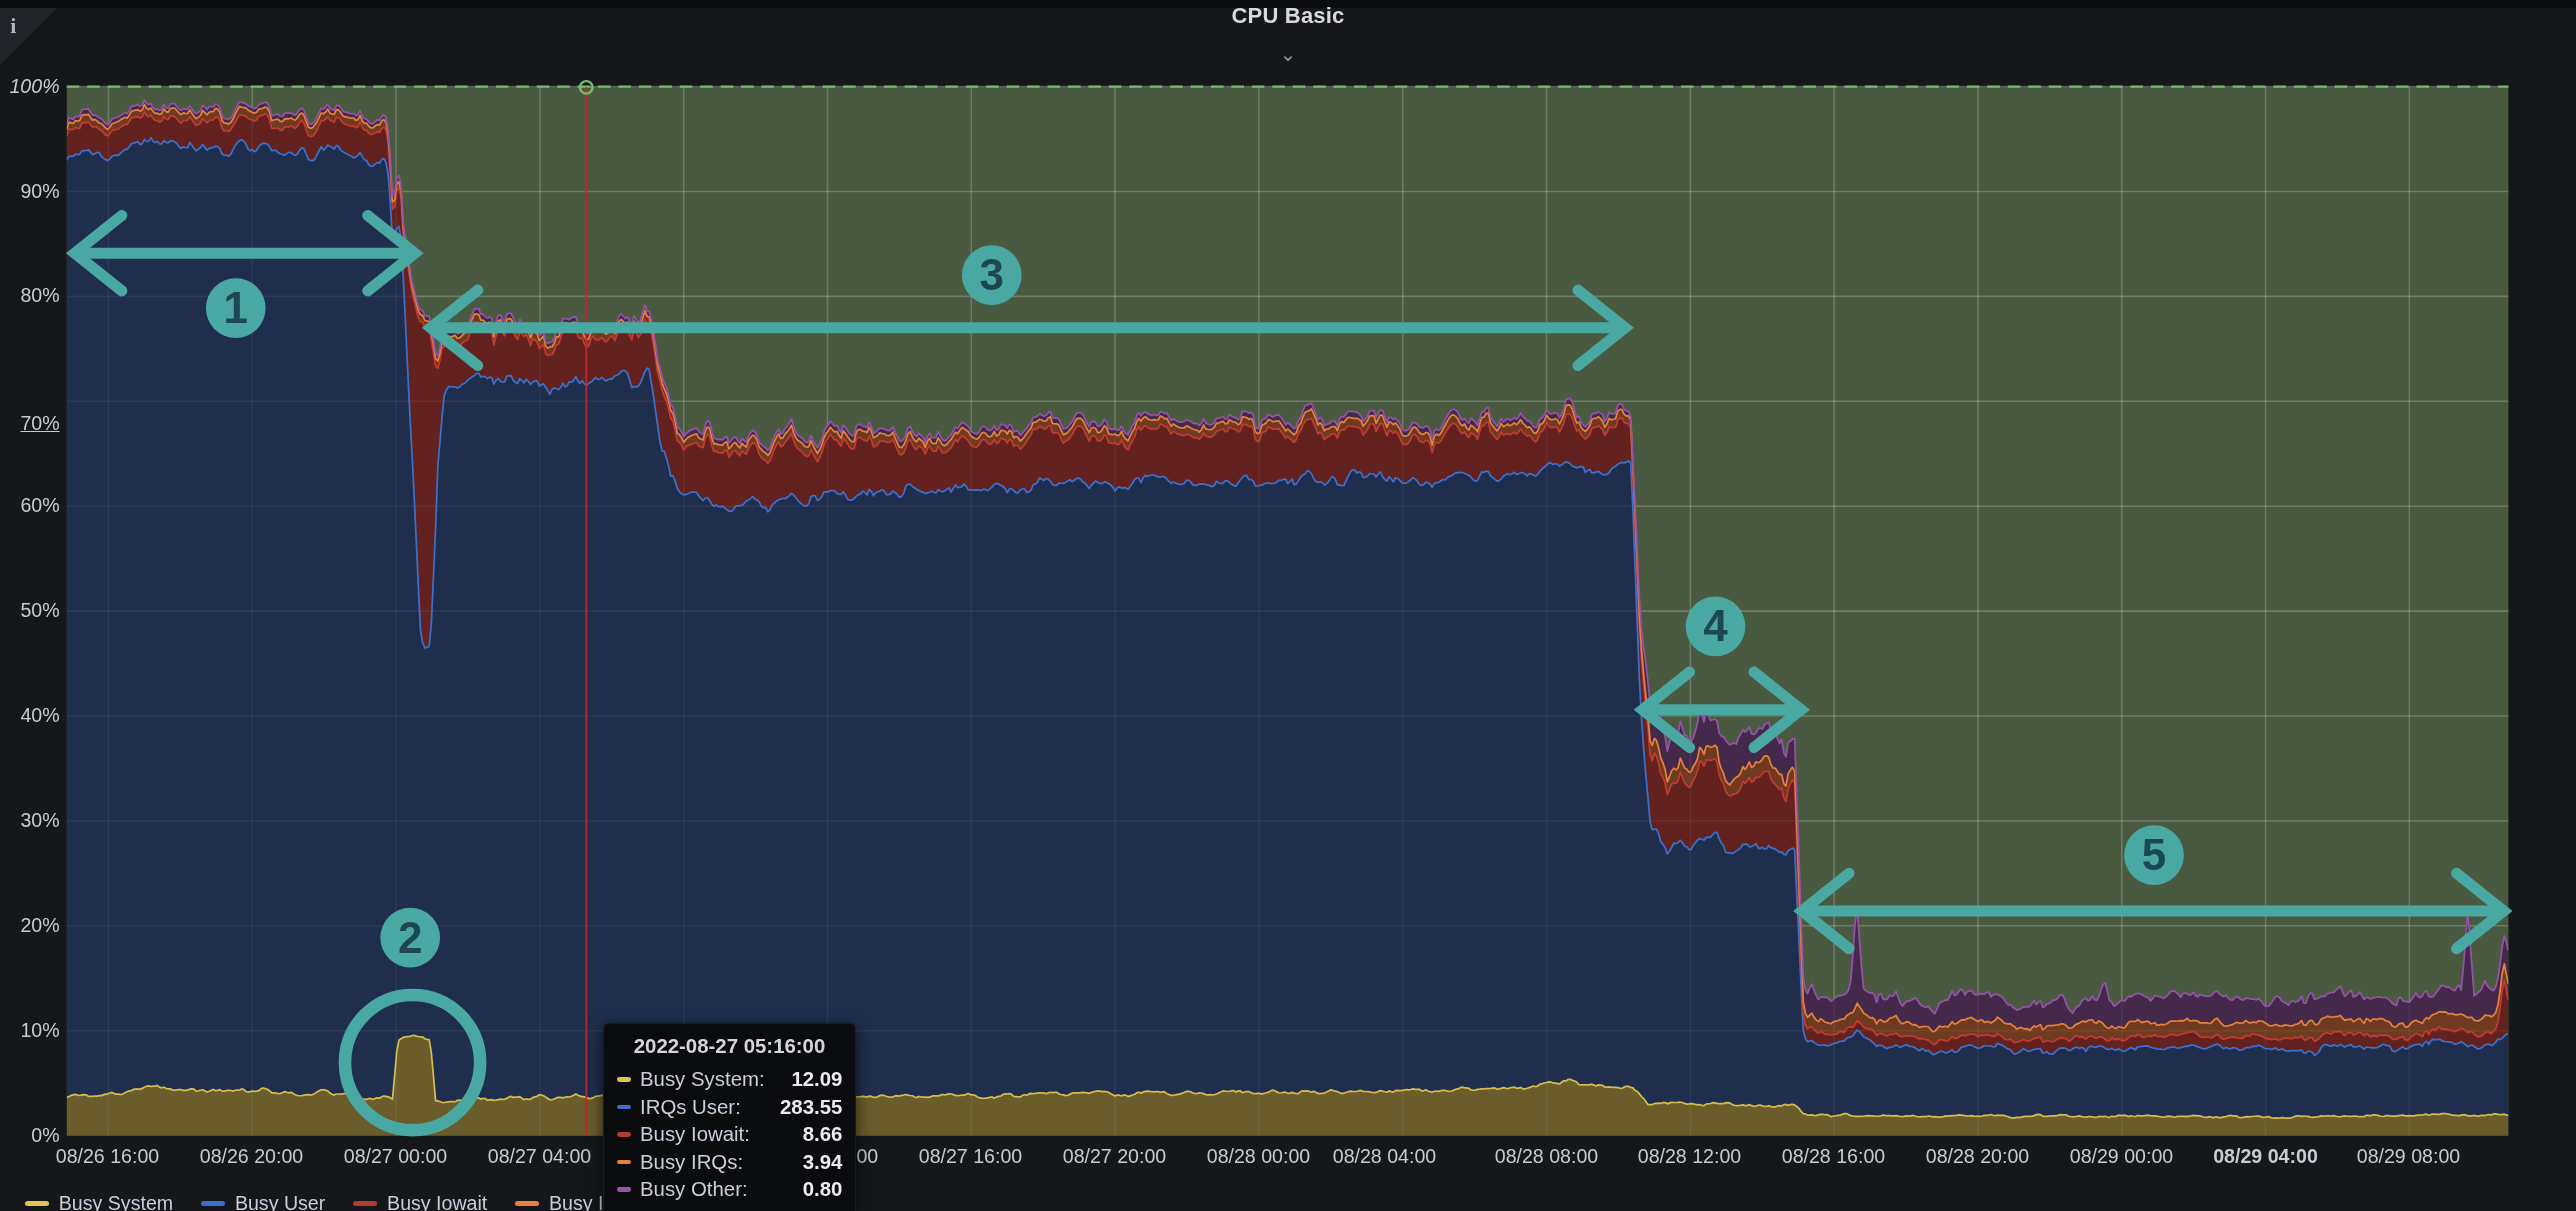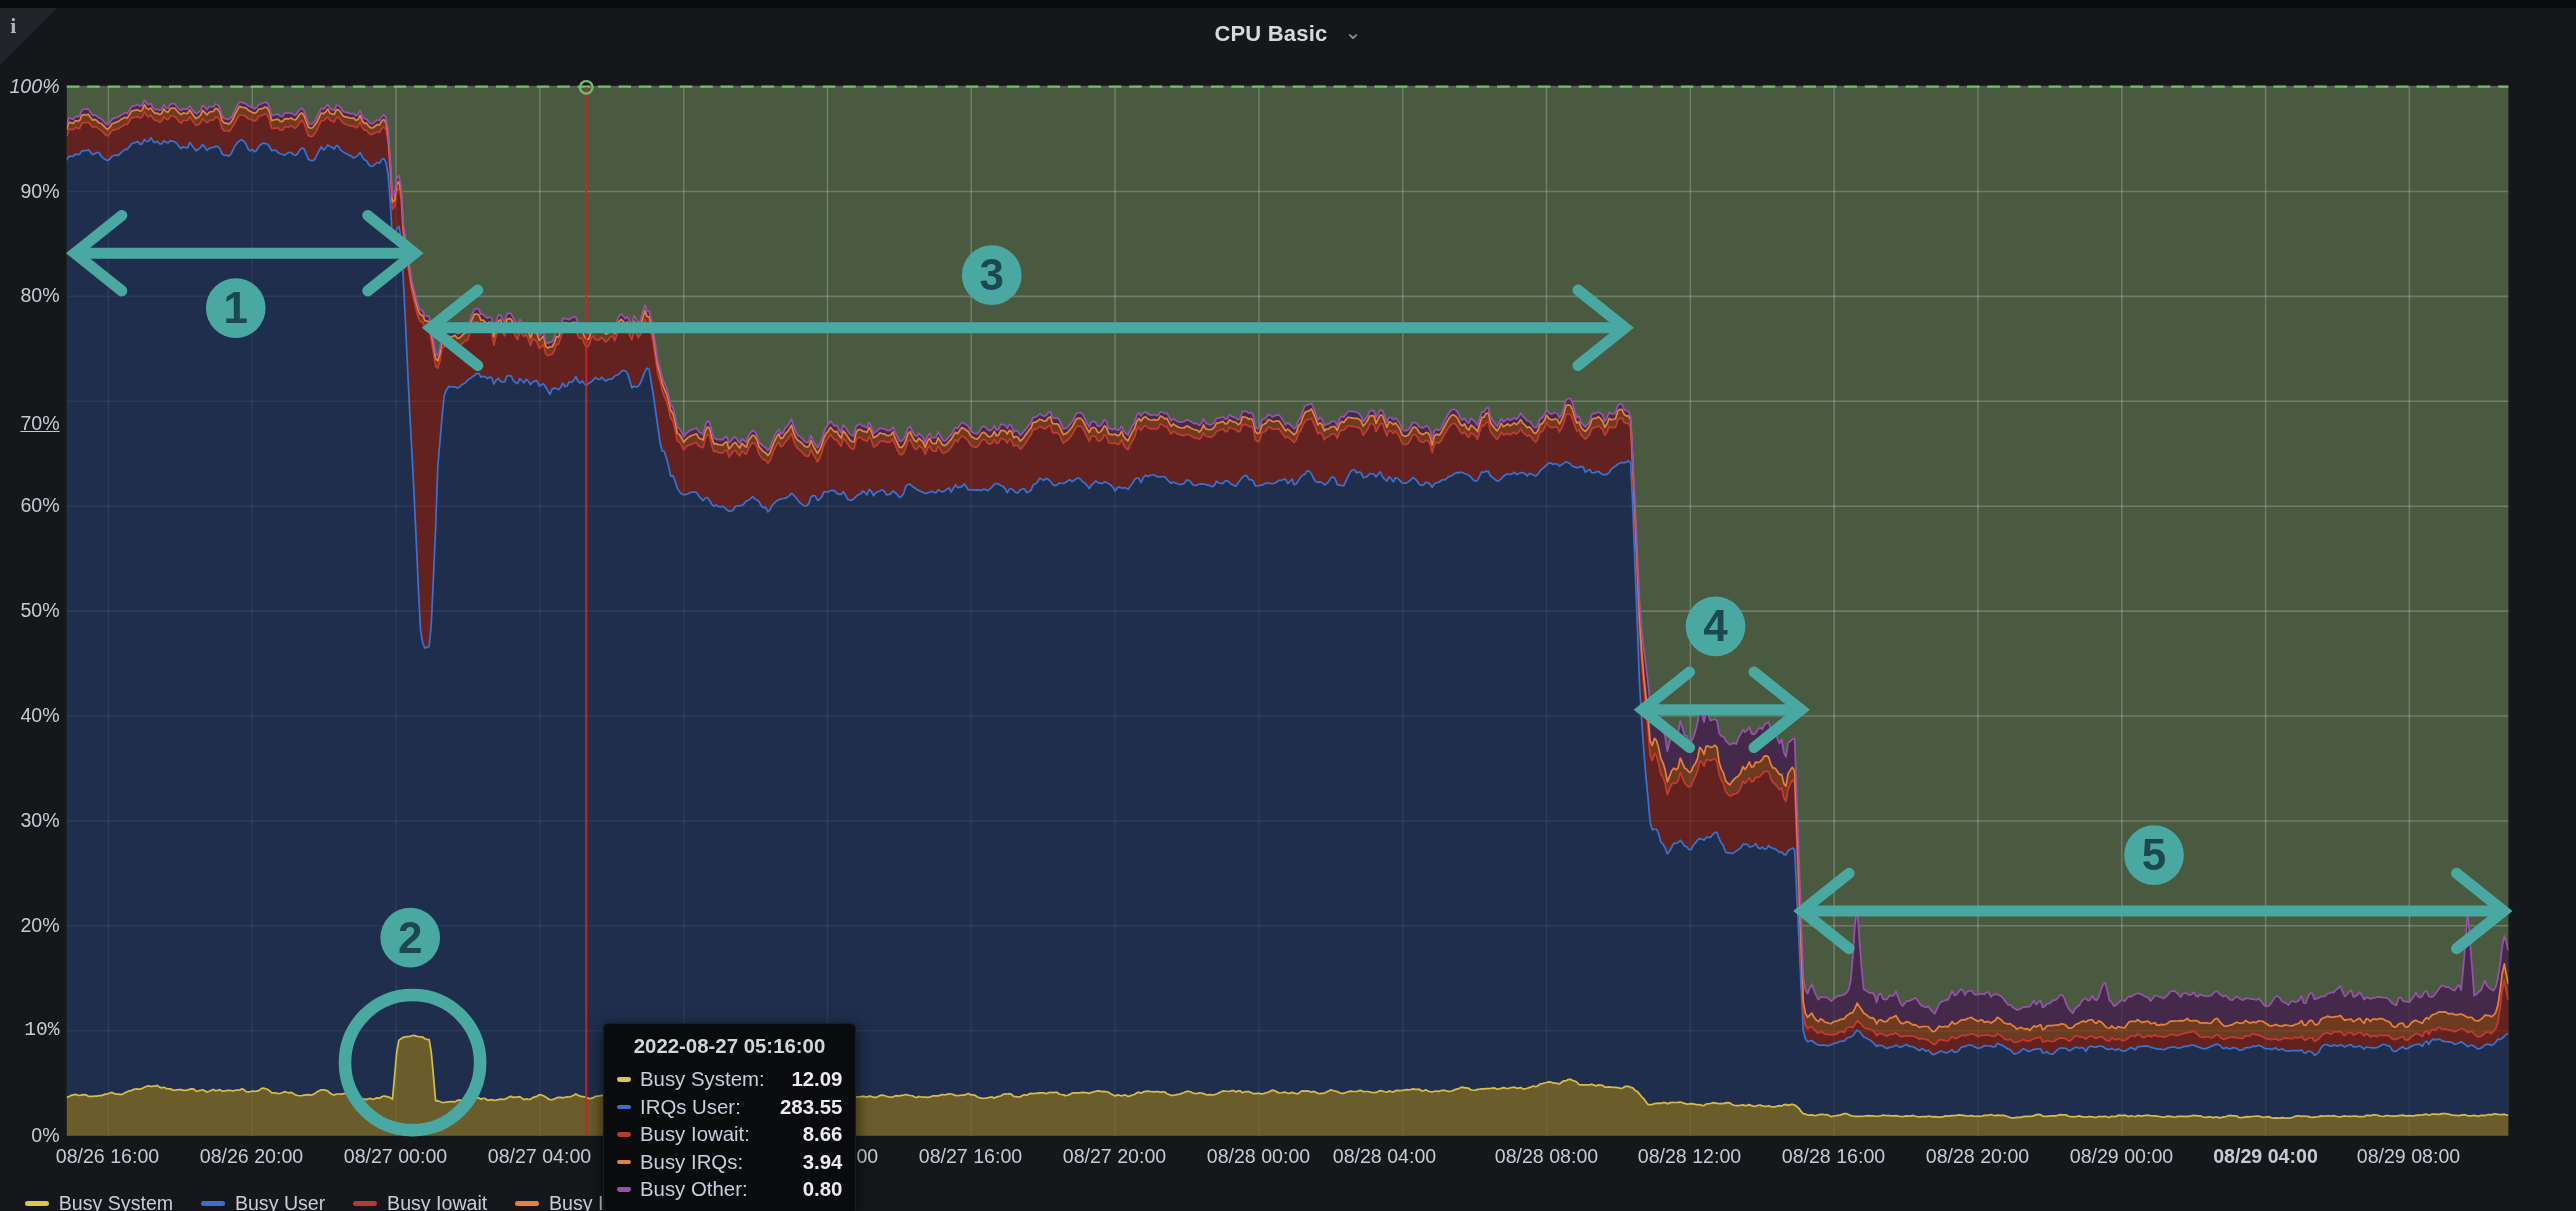--- a/index.html
+++ b/index.html
@@ -5,21 +5,21 @@
   html,body{margin:0;padding:0;}
   body{
     width:2576px;height:1212px;position:relative;overflow:hidden;
     background:#15171A;font-family:"Liberation Sans",sans-serif;
     -webkit-font-smoothing:antialiased;
   }
   .top-strip{position:absolute;left:0;top:0;width:2576px;height:7.9px;background:#0A0B0C;}
   .panel-header{
     position:absolute;left:0;top:7.9px;width:2576px;height:53px;
     display:flex;align-items:center;justify-content:center;gap:17px;
-    color:#D8D9DD;cursor:pointer;
+    color:#D8D9DD;cursor:pointer;flex-direction:column;
   }
   .panel-title{font-size:22px;font-weight:600;letter-spacing:0.2px;}
   .chevron{font-size:20.4px;color:#8E9196;margin-top:-4.7px;}
   .info-corner{position:absolute;left:0;top:7.9px;width:58px;height:58px;}
   .info-tri{
     position:absolute;left:0;top:0;width:0;height:0;
     border-top:57px solid #212429;border-right:57px solid transparent;
   }
   .info-i{
     position:absolute;left:10.2px;top:4.7px;color:#B0B6BD;
@@ -190,21 +190,21 @@
         </g>
         <g>
     <circle cx="2741" cy="1088" r="38" fill="#49A9A2"></circle>
     <text x="2741" y="1107" text-anchor="middle" font-size="56" font-weight="700" fill="#1D4752" font-family="Liberation Sans, sans-serif">5</text>
         </g>
       </g>
 </svg></div>
 
 <div id="ylabels">
     <div class="ylab" style="top: 1124px;">0%</div>
-    <div class="ylab" style="top: 1019px; font-family: Liberation Mono, monospace;">10%</div>
+    <div class="ylab" style="top: 1019px;">10%</div>
     <div class="ylab" style="top: 914px;">20%</div>
     <div class="ylab" style="top: 809px;">30%</div>
     <div class="ylab" style="top: 704px;">40%</div>
     <div class="ylab" style="top: 599px;">50%</div>
     <div class="ylab" style="top: 494px;">60%</div>
     <div class="ylab" style="top: 412px; text-decoration: underline;">70%</div>
     <div class="ylab" style="top: 284px;">80%</div>
     <div class="ylab" style="top: 180px;">90%</div>
     <div class="ylab" style="top: 75px; font-style: italic;">100%</div>
   </div>

